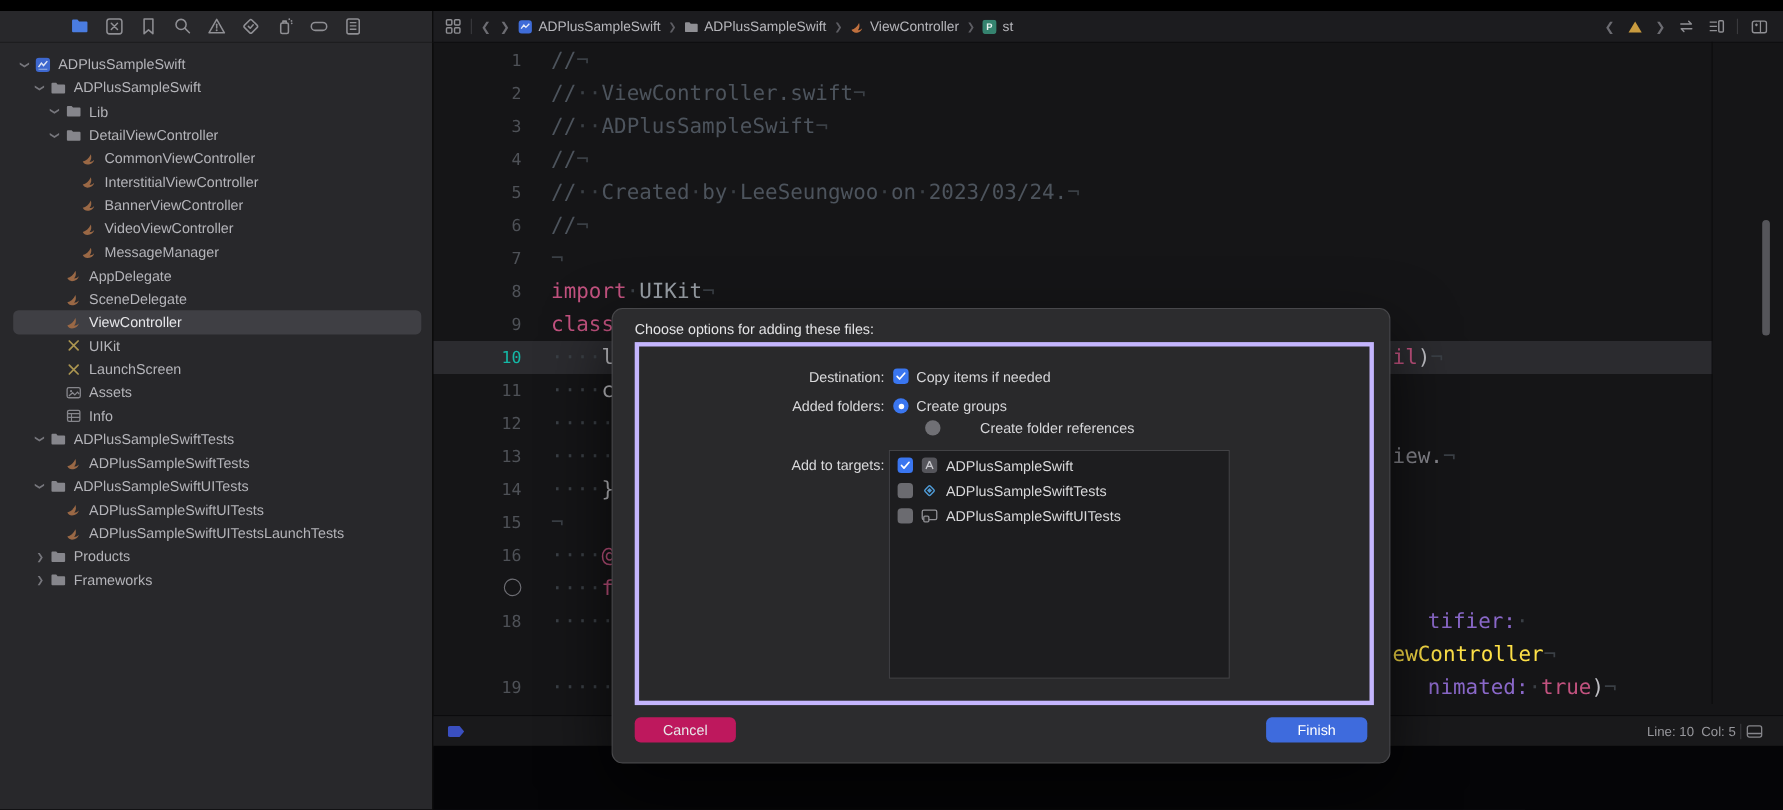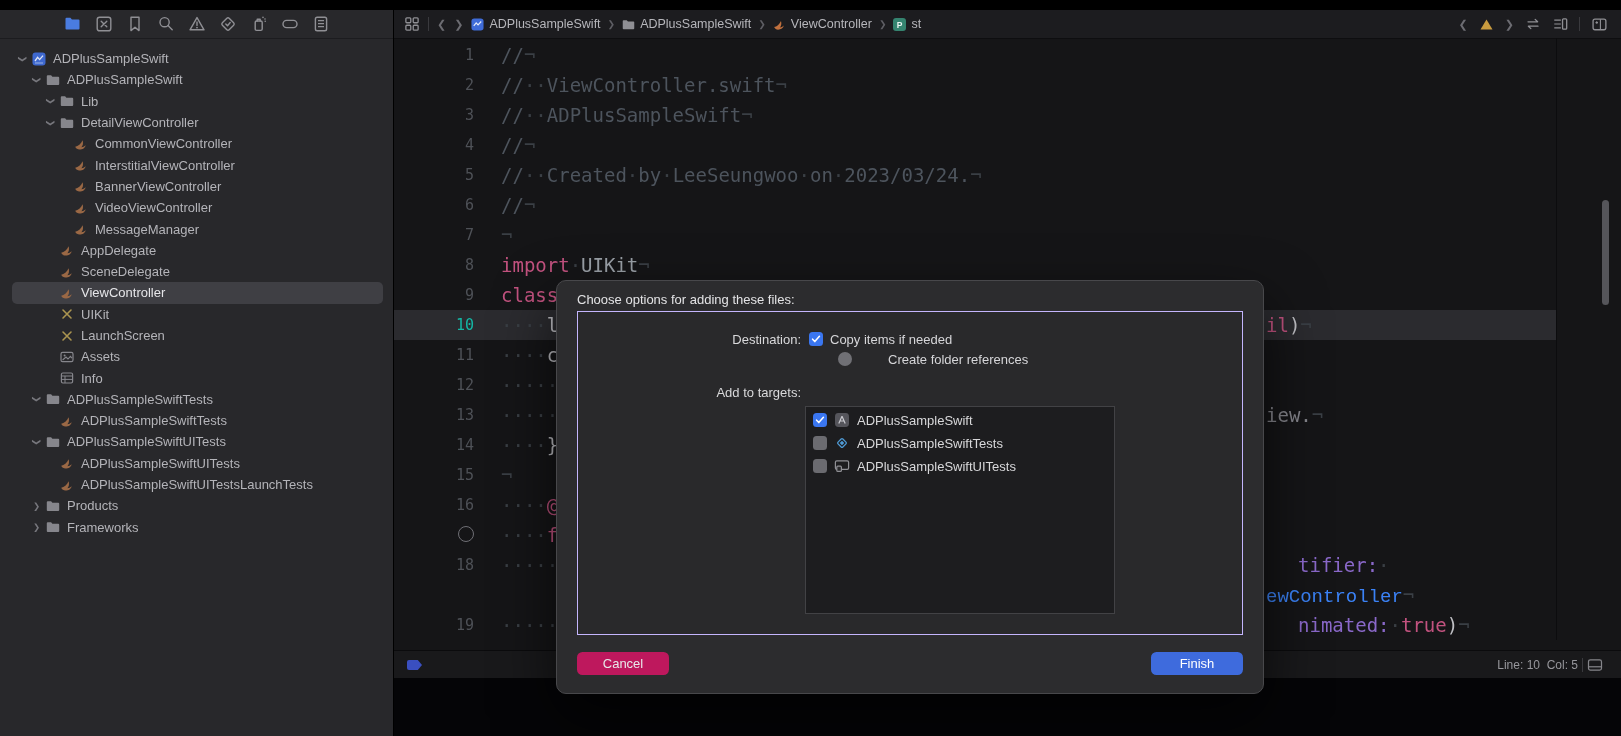--- a/index.html
+++ b/index.html
@@ -29,35 +29,35 @@
   .crow{height:30px;display:flex;align-items:center;}
   .crow.hl{background:#2b2b2f;}
   .gut{flex:0 0 80px;text-align:right;padding-right:12px;font-family:"DejaVu Sans Mono",monospace;
        font-size:15px;color:#4e5157;}
   .crow.hl .gut{color:#14b8a6;}
   .gut .ring{display:inline-block;width:14px;height:14px;border:1.5px solid #6e6e74;border-radius:50%;vertical-align:-2px;}
   .cline{flex:1;position:relative;padding-left:15px;font-family:"DejaVu Sans Mono",monospace;font-size:19px;
          white-space:pre;height:30px;line-height:30px;}
   .rfrag{position:absolute;left:780px;top:0;height:30px;line-height:30px;white-space:pre;}
   .cm{color:#4d545d;} .iv{color:#3a3f45;} .kw{color:#c2527f;} .pl{color:#bfbfc4;}
-  .ty{color:#9aa0a7;} .pu{color:#8a68c9;margin-left:32px;} .te{color:#3b82f6;font-family:Liberation Mono, monospace;} .dm{color:#85858c;}
+  .ty{color:#9aa0a7;} .pu{color:#8a68c9;margin-left:32px;} .te{color:#fde047;} .dm{color:#85858c;}
   #minimap-sep{position:absolute;right:64px;top:28px;bottom:96px;width:1px;background:#0c0c0e;}
   #scroll-thumb{position:absolute;right:12px;top:190px;width:7px;height:105px;border-radius:4px;background:#55555a;}
   #bottombar{position:absolute;left:0;right:0;top:640px;height:28px;background:#19191b;border-top:1px solid #0b0b0d;
              display:flex;align-items:center;padding:0 18px 0 13px;}
   #bp-toggle{width:15px;height:10px;background:#3a4fc0;border-radius:2px;
              clip-path:polygon(0 0,72% 0,100% 50%,72% 100%,0 100%);}
   #status-right{margin-left:auto;display:flex;align-items:center;gap:4px;font-size:12px;color:#97979c;white-space:pre;}
   #editor-below{position:absolute;left:0;right:0;top:668px;bottom:0;background:#050507;}
   
   #dialog{position:absolute;left:556px;top:280px;width:706px;height:412px;background:#2c2c2e;
           border:1px solid #48484b;border-radius:10px;box-shadow:0 25px 60px rgba(0,0,0,.65);
           font-size:13px;color:#d6d6d9;z-index:50;}
   #dlg-title{padding:11px 20px 0 20px;color:#e3e3e5;}
-  #dlg-panel{position:absolute;left:20px;top:30px;width:664px;height:322px;border:1px solid #c4b5fd;background:#29292b;}
+  #dlg-panel{position:absolute;left:20px;top:30px;width:664px;height:322px;border:4px solid #c4b5fd;background:#29292b;}
   .opt-row{display:flex;align-items:center;}
   .opt-label{flex:0 0 223px;text-align:right;margin-right:8px;color:#d9d9db;}
   .cbx{width:14px;height:14px;border-radius:3.5px;background:#3a76f0;display:flex;align-items:center;justify-content:center;margin-right:7px;flex:0 0 14px;}
   .cbx.off{background:#6b6b70;}
   .rdo{width:14px;height:14px;border-radius:50%;background:#3a76f0;display:flex;align-items:center;justify-content:center;margin-right:7px;flex:0 0 14px;}
   .rdo.off{background:#707075;}
   .rdo .dot{width:5px;height:5px;border-radius:50%;background:#fff;}
   #targets-box{position:absolute;left:227px;top:94px;width:308px;height:206px;background:#1d1d1f;border:1px solid #424245;}
   .tgt-row{height:20px;display:flex;align-items:center;padding-left:7px;gap:7px;color:#d8d8da;margin-top:3px;}
   .tgt-row .cbx{margin-right:0;}
@@ -529,20 +529,27 @@
   <div id="dlg-panel">
     <div class="opt-row" style="margin-top:17px;height:20px;">
       <span class="opt-label">Destination:</span>
       <span class="cbx" id="dest-cbx">
           <svg viewBox="0 0 14 14" width="12" height="12">
             <path d="M3 7.2l2.6 2.8L11 3.8" stroke="#fff" stroke-width="1.8" fill="none" stroke-linecap="round" stroke-linejoin="round"></path>
           </svg>
         </span>
       <span>Copy items if needed</span>
     </div>
+    <div class="opt-row" style="margin-top:7px;height:20px;">
+      <span class="opt-label">Added folders:</span>
+      <span class="rdo" id="rdo-0">
+          <span class="dot"></span>
+        </span>
+      <span>Create groups</span>
+    </div>
     <div class="opt-row" style="height:20px;gap:29px;">
       <span class="opt-label"></span>
       <span class="rdo off" id="rdo-1"></span>
       <span>Create folder references</span>
     </div>
     <div class="opt-row" style="margin-top:10px;align-items:flex-start;">
       <span class="opt-label" style="padding-top:6px;">Add to targets:</span>
     </div>
     <div id="targets-box">
         <div class="tgt-row">

